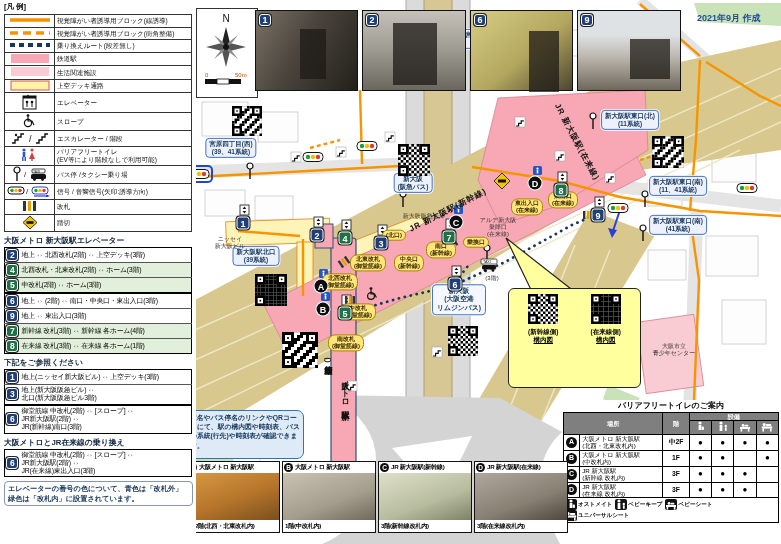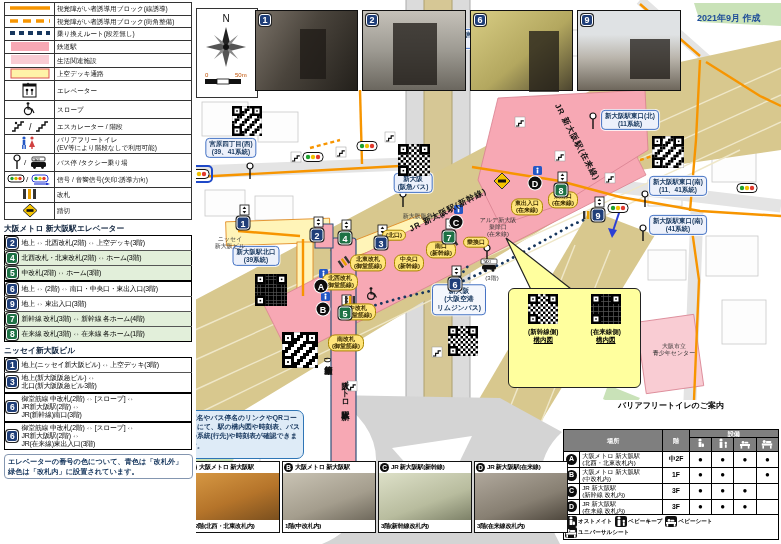--- a/index.html
+++ b/index.html
@@ -48,21 +48,21 @@
   .ycall{position:absolute;left:508px;top:288px;width:133px;height:100px;background:#FFFF9E;border:1.5px solid #222;
          border-radius:6px;z-index:3;padding:3px 3px;text-align:center;}
   .ycall .t{font-size:7.2px;font-weight:bold;color:#111;line-height:1.3;white-space:pre-line;}
   .ycall .qrow{display:flex;justify-content:space-around;margin-top:2px;}
   .ycall .ql{font-size:6.5px;font-weight:bold;display:flex;justify-content:space-around;}
   .ycall .ql span{white-space:pre-line;line-height:1.3;}
   .ycall .ql u{text-decoration:underline;}
   .bcall{position:absolute;left:186px;top:410px;width:118px;height:49px;background:#DEEBF7;border:1.5px solid #2E75B6;
          border-radius:7px;z-index:4;padding:2px 3px;font-size:6.8px;font-weight:bold;color:#17375E;line-height:1.35;}
   .tt{position:absolute;left:563px;top:400px;width:216px;z-index:4;background:#fff;}
-  .tt .ttl{font-size:8px;font-weight:bold;text-align:center;margin-bottom:18px;}
+  .tt .ttl{font-size:8px;font-weight:bold;text-align:center;margin-bottom:1px;}
   table.tox{border-collapse:collapse;width:216px;}
   table.tox th,table.tox td{border:1px solid #000;font-size:6.2px;line-height:1.2;padding:0 1px;}
   table.tox th{background:#7F7F7F;color:#fff;font-weight:bold;}
   table.tox td.ltr{width:16px;text-align:center;}
   table.tox td.pl{width:82px;white-space:pre-line;padding-left:2px;}
   table.tox td.fl{width:26px;text-align:center;font-weight:bold;font-size:6.8px;}
   table.tox td.eq{width:22px;text-align:center;font-size:8px;}
   table.tox td.foot{font-size:5.6px;font-weight:bold;padding:1px 1px;}
   .cards{position:absolute;left:186px;top:461px;z-index:4;display:flex;gap:2px;}
   .card{width:94px;height:72px;border:1.5px solid #111;background:#fff;display:flex;flex-direction:column;}
@@ -1330,20 +1330,21 @@
     </div>
     <div class="ql">
       <span><span>(新幹線側)</span><br><u>構内図</u></span>
       <span><span>(在来線側)</span><br><u>構内図</u></span>
     </div>
   </div>
 
   <div class="bcall">駅名やバス停名のリンクやQRコードにて、駅の構内図や時刻表、バスの系統(行先)や時刻表が確認できます。</div>
 
   <div class="left">
+    <div class="hanrei">[凡 例]</div>
     <table class="legend">
       <tbody>
           <tr>
             <td class="ic"><svg width="48" height="10">
                 <line x1="4" y1="5" x2="44" y2="5" stroke="#F79500" stroke-width="3.4"></line>
               </svg></td>
             <td>視覚障がい者誘導用ブロック(線誘導)</td>
           </tr>
       <tr>
             <td class="ic"><svg width="48" height="10">
@@ -1496,21 +1497,21 @@
             <td class="nb"><span class="nbx green">7</span></td>
             <td>新幹線 改札(3階) ⇔ 新幹線 各ホーム(4階)</td>
           </tr>
       <tr class="g">
             <td class="nb"><span class="nbx green">8</span></td>
             <td>在来線 改札(3階) ⇔ 在来線 各ホーム(1階)</td>
           </tr>
     </tbody>
       </table>
 
-    <div class="lh">ニッセイ新大阪ビル</div>
+    <div class="lh">下記をご参照ください</div>
     <table class="lst">
       <tbody>
           <tr>
             <td class="nb"><span class="nbx blue">1</span></td>
             <td>地上(ニッセイ新大阪ビル) ⇔ 上空デッキ(3階)</td>
           </tr>
       <tr>
             <td class="nb"><span class="nbx blue">3</span></td>
             <td>地上(新大阪阪急ビル) ⇔
 北口(新大阪阪急ビル3階)</td>
@@ -1522,20 +1523,21 @@
       <tbody>
           <tr>
             <td class="nb"><span class="nbx blue">6</span></td>
             <td>御堂筋線 中改札(2階) ⇔ [スロープ] ⇔
 JR新大阪駅(2階) ⇔
 JR(新幹線)南口(3階)</td>
           </tr>
     </tbody>
       </table>
 
+    <div class="lh">大阪メトロとJR在来線の乗り換え</div>
     <table class="lst">
       <tbody>
           <tr>
             <td class="nb"><span class="nbx blue">6</span></td>
             <td>御堂筋線 中改札(2階) ⇔ [スロープ] ⇔
 JR新大阪駅(2階) ⇔
 JR(在来線)東出入口(3階)</td>
           </tr>
     </tbody>
       </table>

